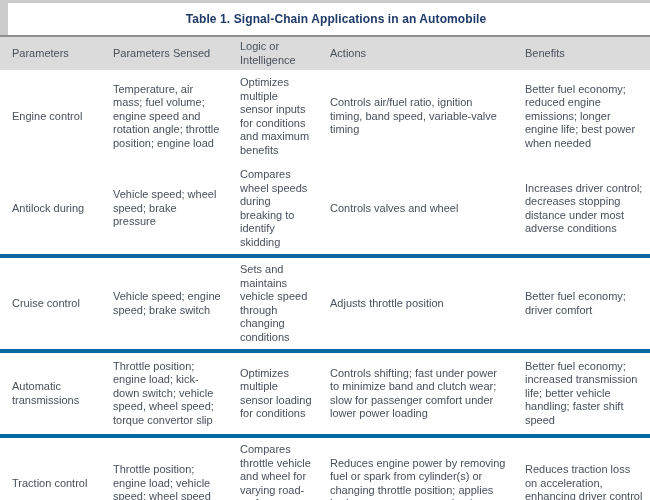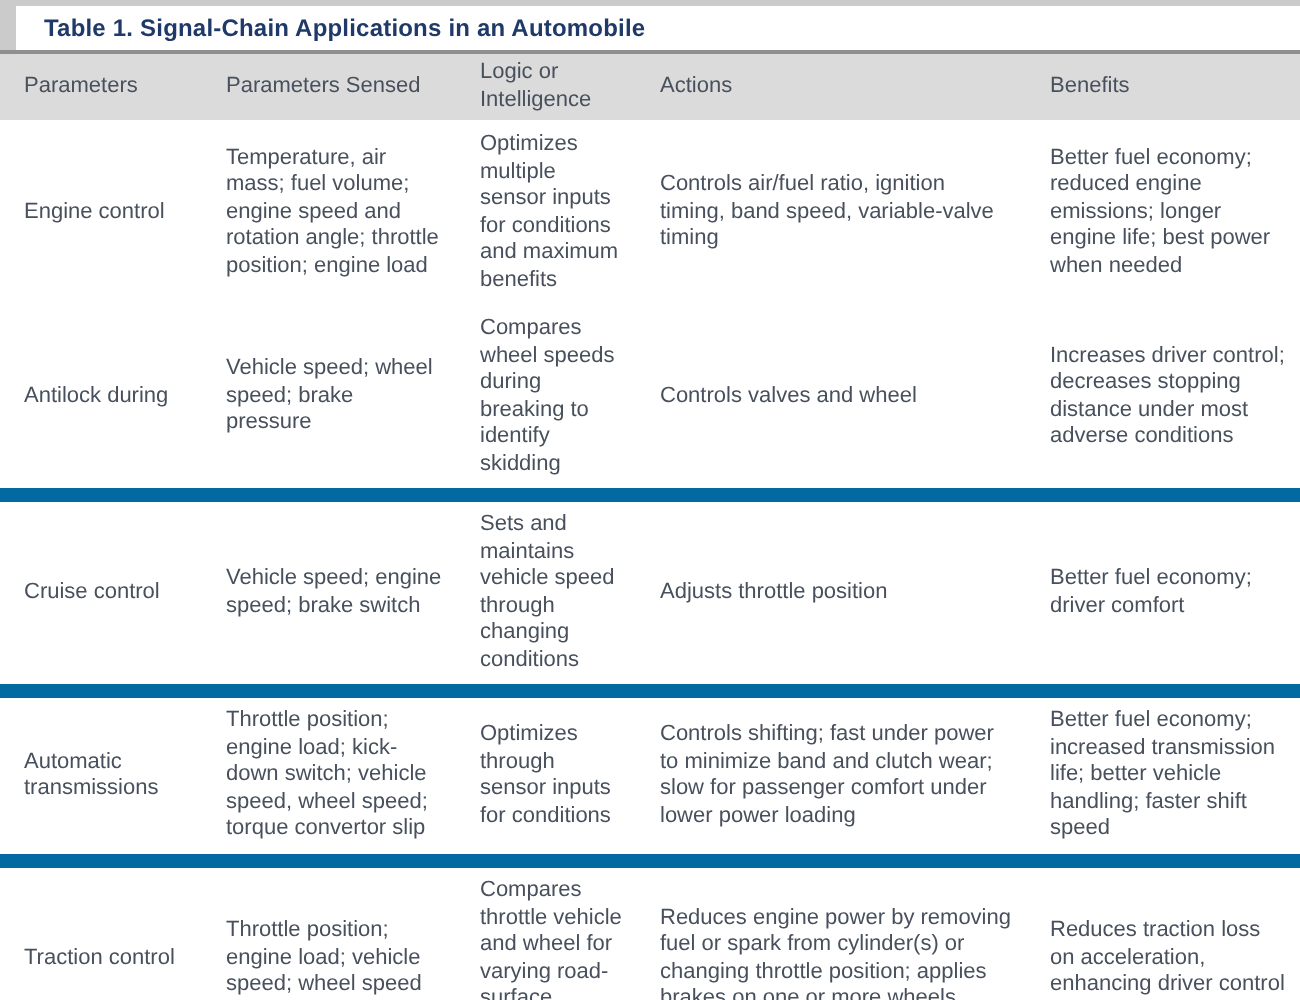--- a/index.html
+++ b/index.html
@@ -8,24 +8,25 @@
     height: 500px;
     background: #ffffff;
     font-family: "Liberation Sans", sans-serif;
     color: #47505c;
     overflow: hidden;
   }
   .top-trim { height: 3px; background: #cbcbcb; }
   .titlebar {
     display: flex;
     align-items: center;
-    height: 22px;
+    height: 32px;
     background: #ffffff;
     border-left: 8px solid #cbcbcb;
     padding-left: 14px;
+    justify-content: center;
   }
   .titlebar .title {
     font-size: 12px;
     font-weight: bold;
     color: #1f3a68;
     letter-spacing: 0.1px;
   }
   .title-rule { height: 2px; background: #8f8f8f; }
   table.data {
     width: 650px;
@@ -42,21 +43,21 @@
     height: 29px;
     vertical-align: middle;
     padding: 2px 6px 2px 12px;
   }
   table.data th.bold { font-weight: normal; }
   table.data td {
     vertical-align: middle;
     padding: 5px 6px 5px 12px;
     background: #ffffff;
   }
-  tr.sep td { border-top: 7px solid #0369a1; }
+  tr.sep td { border-top: 4px solid #0369a1; }
   tr.r1 { height: 93px; }
   tr.r2 { height: 82px; }
   tr.r3 { height: 87px; }
   tr.r4 { height: 85px; }
   tr.r5 { height: 86px; }
 </style>
 </head>
 <body>
 
 <div class="sheet">
@@ -101,21 +102,21 @@
       <tr class="r3 sep">
         <td>Cruise control</td>
         <td>Vehicle speed; engine speed; brake switch</td>
         <td>Sets and maintains vehicle speed through changing conditions</td>
         <td>Adjusts throttle position</td>
         <td>Better fuel economy; driver comfort</td>
       </tr>
       <tr class="r4 sep">
         <td>Automatic transmissions</td>
         <td>Throttle position; engine load; kick-down switch; vehicle speed, wheel speed; torque convertor slip</td>
-        <td>Optimizes through sensor inputs for conditions</td>
+        <td>Optimizes multiple sensor loading for conditions</td>
         <td>Controls shifting; fast under power to minimize band and clutch wear; slow for passenger comfort under lower power loading</td>
         <td>Better fuel economy; increased transmission life; better vehicle handling; faster shift speed</td>
       </tr>
       <tr class="r5 sep">
         <td>Traction control</td>
         <td>Throttle position; engine load; vehicle speed; wheel speed</td>
         <td>Compares throttle vehicle and wheel for varying road-surface conditions</td>
         <td>Reduces engine power by removing fuel or spark from cylinder(s) or changing throttle position; applies brakes on one or more wheels</td>
         <td>Reduces traction loss on acceleration, enhancing driver control</td>
       </tr>

